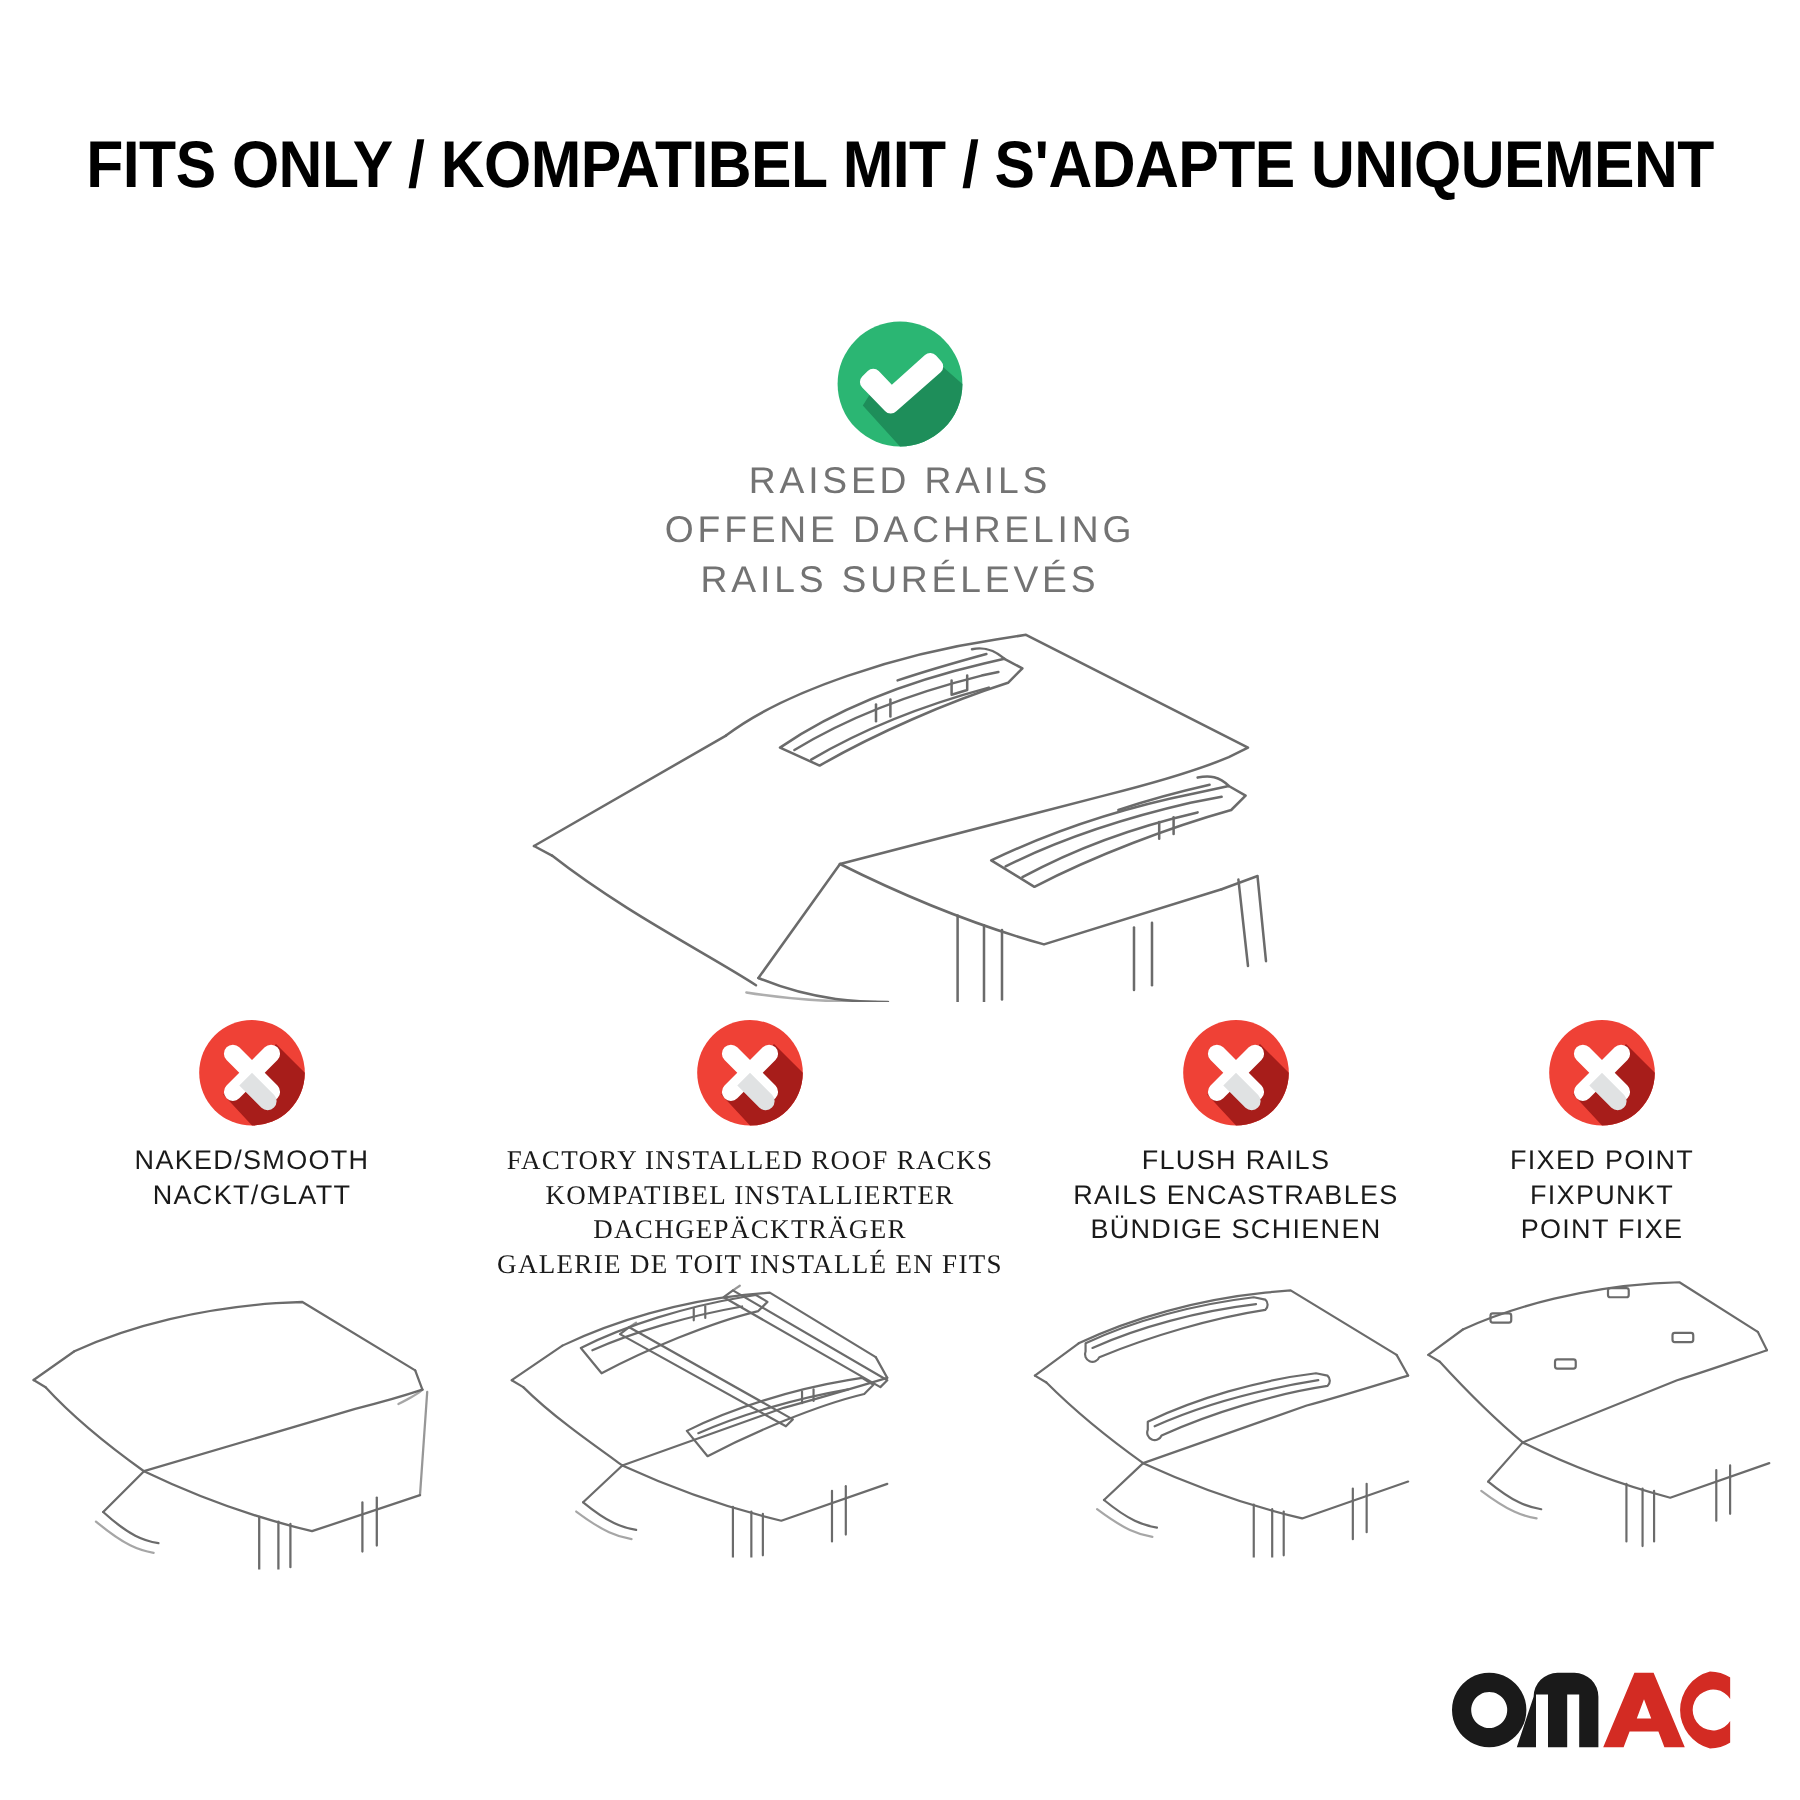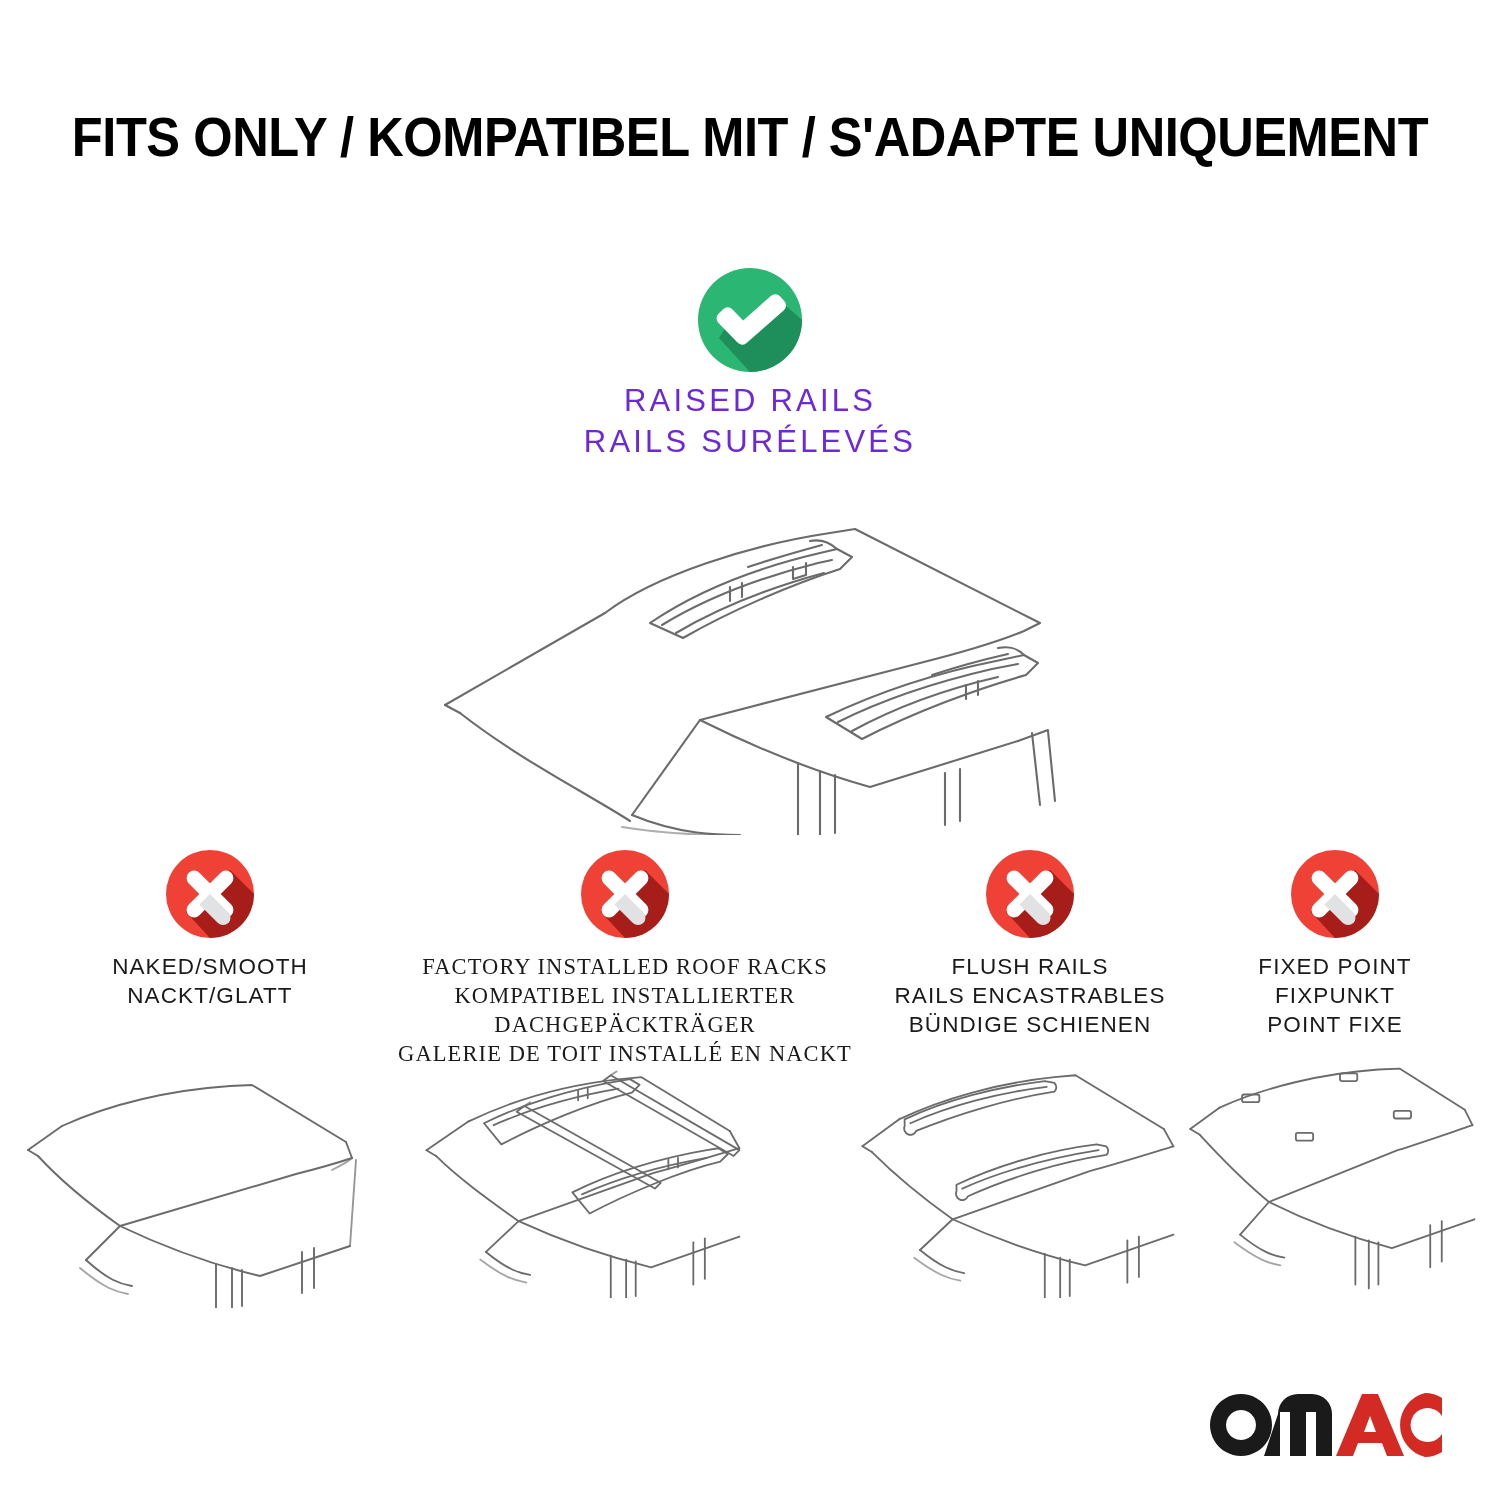--- a/index.html
+++ b/index.html
@@ -44,21 +44,21 @@
   }
   .badge svg { display: block; width: 100%; height: 100%; }
 
   
   .main-label {
     position: absolute;
     top: 380px;
     left: 0;
     width: 1500px;
     text-align: center;
-    color: #6d28d9;
+    color: #737373;
   }
   .main-label .line {
     font-size: 31px;
     letter-spacing: 3.2px;
     line-height: 41px;
     font-weight: 400;
     white-space: nowrap;
   }
 
   .main-art {
@@ -123,20 +123,21 @@
 <div class="badge badge-ok">
   <svg viewBox="0 0 110 110" xmlns="http://www.w3.org/2000/svg">
     <circle cx="55" cy="55" r="52" fill="#2bb673"></circle>
     <path d="M55 107 A52 52 0 0 0 107 55 L 78.5 30 L 48 70 L 34 57 L 24 73 Z" fill="#1e8e5a"></path>
     <path d="M42.5 77.5 L23.5 58 a6.5 6.5 0 0 1 0-9.2 l4.6-4.6 a6.5 6.5 0 0 1 9.2 0 L48.2 55.6 L75.8 30.9 a6.5 6.5 0 0 1 9.2 0.4 l4.3 4.8 a6.5 6.5 0 0 1 -0.4 9.2 L51.9 77.8 a6.5 6.5 0 0 1 -9.4 -0.3 Z" fill="#ffffff"></path>
   </svg>
 </div>
 
 <div class="main-label">
   <div class="line">RAISED RAILS</div>
+  <div class="line">OFFENE DACHRELING</div>
   <div class="line">RAILS SURÉLEVÉS</div>
 </div>
 
 <div class="main-art">
   <svg viewBox="0 0 720 330" xmlns="http://www.w3.org/2000/svg">
     <g fill="none" stroke="#6b6b6b" stroke-width="2.1" stroke-linecap="round" stroke-linejoin="round">
 
       <path d="M205 108 C255 70 350 40 430 28 L455 24 L640 118 L624 126 C600 136 560 148 520 158 L300 215"></path>
       <path d="M205 108 L45 200"></path>
       <path d="M45 200 L60 208"></path>
@@ -224,21 +225,21 @@
       <path d="M46 90 A44 44 0 0 0 90 46 L66 22 L42 48 L22 64 Z" fill="#a71d1a"></path>
       <rect x="38.5" y="16" width="15" height="60" rx="7.5" fill="#ffffff" transform="rotate(45 46 46)"></rect>
       <rect x="38.5" y="16" width="15" height="60" rx="7.5" fill="#ffffff" transform="rotate(-45 46 46)"></rect>
       <path d="M46 46 L64.5 64.5 a7.5 7.5 0 0 1 -10.6 10.6 L35.4 56.6 Z" fill="#e0e2e3"></path>
     </svg>
   </div>
   <div class="col-label">
     <div class="line">FACTORY INSTALLED ROOF RACKS</div>
     <div class="line">KOMPATIBEL INSTALLIERTER</div>
     <div class="line">DACHGEPÄCKTRÄGER</div>
-    <div class="line">GALERIE DE TOIT INSTALLÉ EN NACKT</div>
+    <div class="line">GALERIE DE TOIT INSTALLÉ EN FITS</div>
   </div>
 </div>
 <div class="art-holder" style="left:405px; top:1058px; width:400px;">
   <svg viewBox="0 0 400 250" xmlns="http://www.w3.org/2000/svg">
     <g fill="none" stroke="#6b6b6b" stroke-width="1.9" stroke-linecap="round" stroke-linejoin="round">
 
       <path d="M58 66 C104 44 160 28 216 22 L238 20 L330 76"></path>
       <path d="M58 66 L14 96"></path>
       <path d="M14 96 L24 102"></path>
       <path d="M24 102 C48 126 82 150 110 170"></path>

